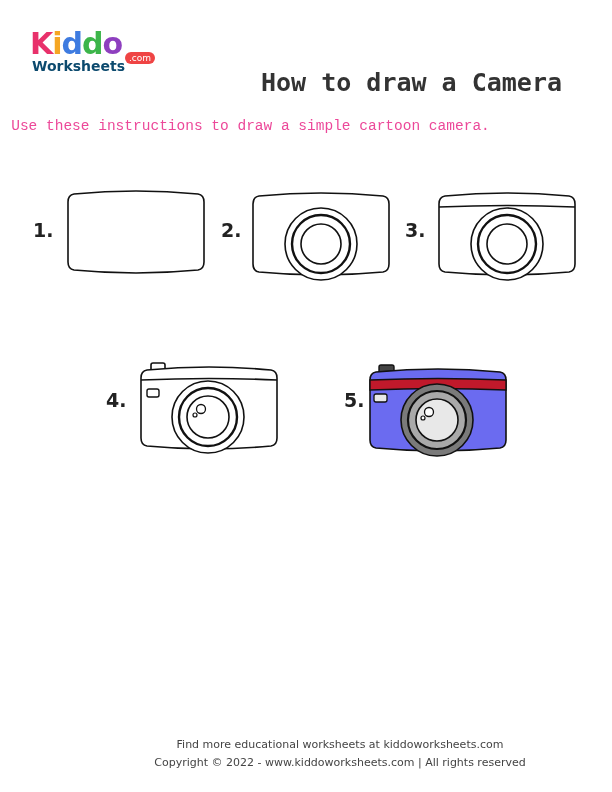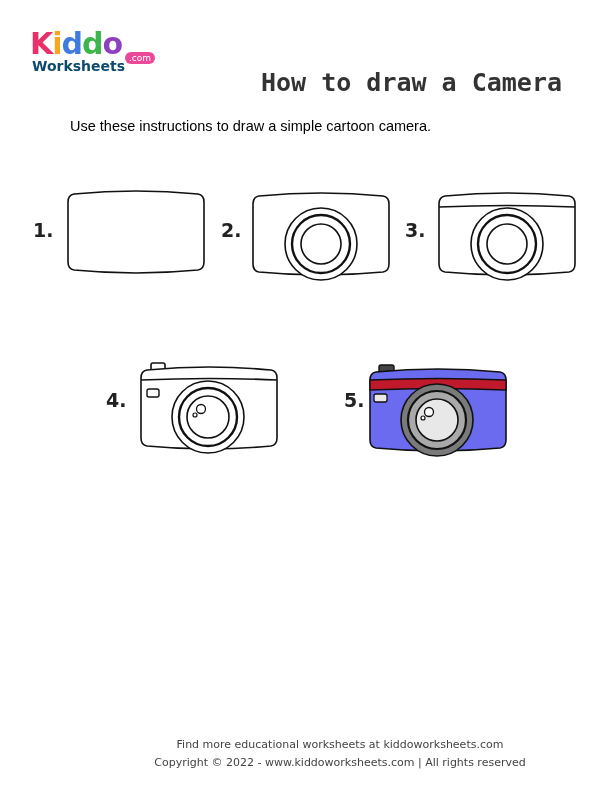--- a/index.html
+++ b/index.html
@@ -4,23 +4,23 @@
 <style>
   html, body { margin: 0; padding: 0; }
   body {
     width: 612px; height: 792px; position: relative; background: #ffffff;
     font-family: "DejaVu Sans", sans-serif; overflow: hidden;
   }
   .logo { position: absolute; left: 30px; top: 28px; width: 125px; height: 50px; }
   .logo-kiddo { position: absolute; left: 0; top: 0; font-family: "DejaVu Sans", sans-serif; font-weight: bold; font-size: 30px; letter-spacing: -1px; line-height: 32px; }
   .logo-kiddo span { display: inline-block; }
   .logo-ws { position: absolute; left: 2px; top: 30px; font-family: "DejaVu Sans", sans-serif; font-weight: bold; font-size: 14px; color: #0c4a6e; letter-spacing: 0px; }
-  .logo-com { position: absolute; left: 95px; top: 24px; font-size: 9px; color: #ffffff; background: #ec4899; border-radius: 8px; padding: 0 4px; line-height: 12px; font-family: "DejaVu Sans", sans-serif; }
+  .logo-com { position: absolute; left: 95px; top: 24px; font-size: 9px; color: #ffffff; background: #ef4444; border-radius: 8px; padding: 0 4px; line-height: 12px; font-family: "DejaVu Sans", sans-serif; }
   .title { position: absolute; left: 261px; top: 36px; font-family: "DejaVu Sans Mono", monospace; font-weight: bold; font-size: 25px; color: #333333; letter-spacing: 0px; white-space: nowrap; margin-top: 32px; }
-  .subtitle { position: absolute; left: 0; width: 501px; text-align: center; top: 118px; font-family: Liberation Sans, sans-serif; font-size: 14.5px; color: #000000; }
+  .subtitle { position: absolute; left: 0; width: 501px; text-align: center; top: 118px; font-family: Liberation Mono, monospace; font-size: 14.5px; color: #ec4899; }
   .step-num { position: absolute; font-family: "DejaVu Sans", sans-serif; font-weight: bold; font-size: 19px; color: #222222; }
   .step-fig { position: absolute; }
   .footer { position: absolute; left: 0; width: 610px; text-align: center; font-family: "DejaVu Sans", sans-serif; font-size: 11px; color: #444444; margin-left: 35px; }
 </style>
 </head>
 <body>
 
 <div class="logo">
   <div class="logo-kiddo">
     <span style="color:#e8316b">K</span><span style="color:#f5a623">i</span><span style="color:#3e7be0">d</span><span style="color:#3cb54a">d</span><span style="color:#8e3fbf">o</span>

